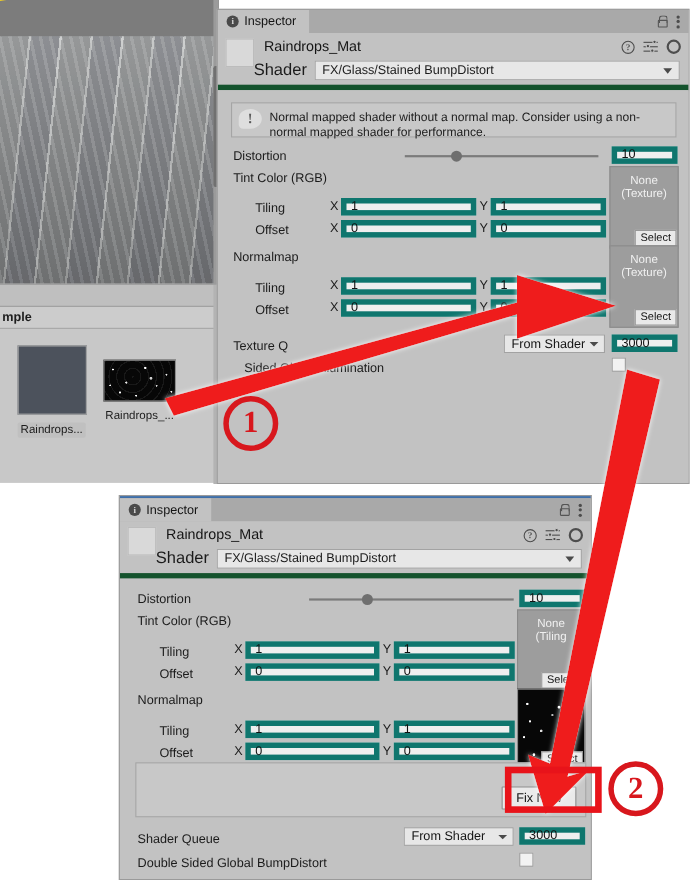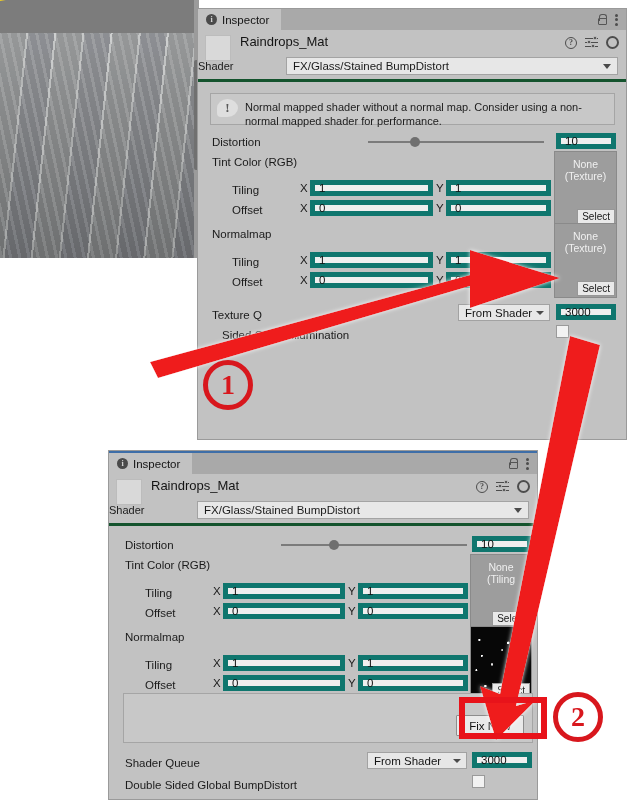--- a/index.html
+++ b/index.html
@@ -141,21 +141,21 @@
   }
   .icon-lock::after {
     content:""; position:absolute; left:2px; top:0px; width:6px; height:6px;
     border:1.2px solid #555; border-bottom:none; border-radius:3px 3px 0 0;
   }
   .icon-kebab { width:3px; height:12px; display:flex; flex-direction:column; justify-content:space-between; }
   .icon-kebab i { display:block; width:3px; height:3px; border-radius:50%; background:#4d4d4d; }
 
   .insp-header {
     position: relative; height: 48px; background: #c2c2c2;
-    border-bottom: 3px solid #14532d;
+    border-bottom: 5px solid #14532d;
   }
   .mat-preview {
     position: absolute; left: 7px; top: 5px; width: 26px; height: 26px;
     background: #d9d9d9; border: 1px solid #bcbcbc;
   }
   .mat-name {
     position: absolute; left: 42px; top: 4px;
     font-size: 13px; color: #141414;
   }
   .header-icons {
@@ -186,21 +186,21 @@
   }
   .icon-gear::before {
     content:""; position:absolute; left:50%; top:50%; transform:translate(-50%,-50%);
     width:3px; height:3px; border-radius:50%; background:#c2c2c2;
   }
 
   .shader-row {
     position: absolute; left: 0; right: 0; bottom: 4px; height: 19px;
     display: flex; align-items: center;
   }
-  .shader-label { width: 88px; text-align: left; padding-right: 7px; font-size: 11px; }
+  .shader-label { width: 88px; text-align: right; padding-right: 7px; font-size: 15px; }
   .shader-dropdown {
     flex: 1; margin-right: 8px; height: 18px; background: #e7e7e7;
     border: 1px solid #a3a3a3; display: flex; align-items: center;
     padding: 0 6px; font-size: 11.5px; position: relative;
   }
   .shader-dropdown .caret {
     position: absolute; right: 6px; top: 50%; margin-top: -2px;
     width: 0; height: 0; border-left: 4.5px solid transparent;
     border-right: 4.5px solid transparent; border-top: 5px solid #4a4a4a;
   }
@@ -305,20 +305,37 @@
 
   <div class="scene-view">
     <div class="scene-sky"></div>
     <div class="scene-wall"></div>
     <div class="scene-stripe"></div>
     <div class="scene-scroll">
       <div class="scene-scroll-thumb"></div>
     </div>
   </div>
 
+  <div class="project-panel">
+    <div class="project-tabstrip"></div>
+    <div class="project-breadcrumb">
+      <span>mple</span>
+    </div>
+    <div class="asset-grid">
+      <div class="asset-item">
+        <div class="asset-thumb-mat"></div>
+        <div class="asset-label selected">Raindrops...</div>
+      </div>
+      <div class="asset-item">
+        <div class="asset-thumb-tex"></div>
+        <div class="asset-label">Raindrops_...</div>
+      </div>
+    </div>
+    <div class="project-scroll"></div>
+  </div>
 
   <div class="inspector" style="left:197px; top:8px; width:430px; height:432px;">
 
     <div class="insp-tabbar">
       <div class="insp-tab">
         <span class="info-icon">i</span>
         <span>Inspector</span>
       </div>
       <div class="insp-tabbar-spacer"></div>
       <div class="insp-tab-icons">

